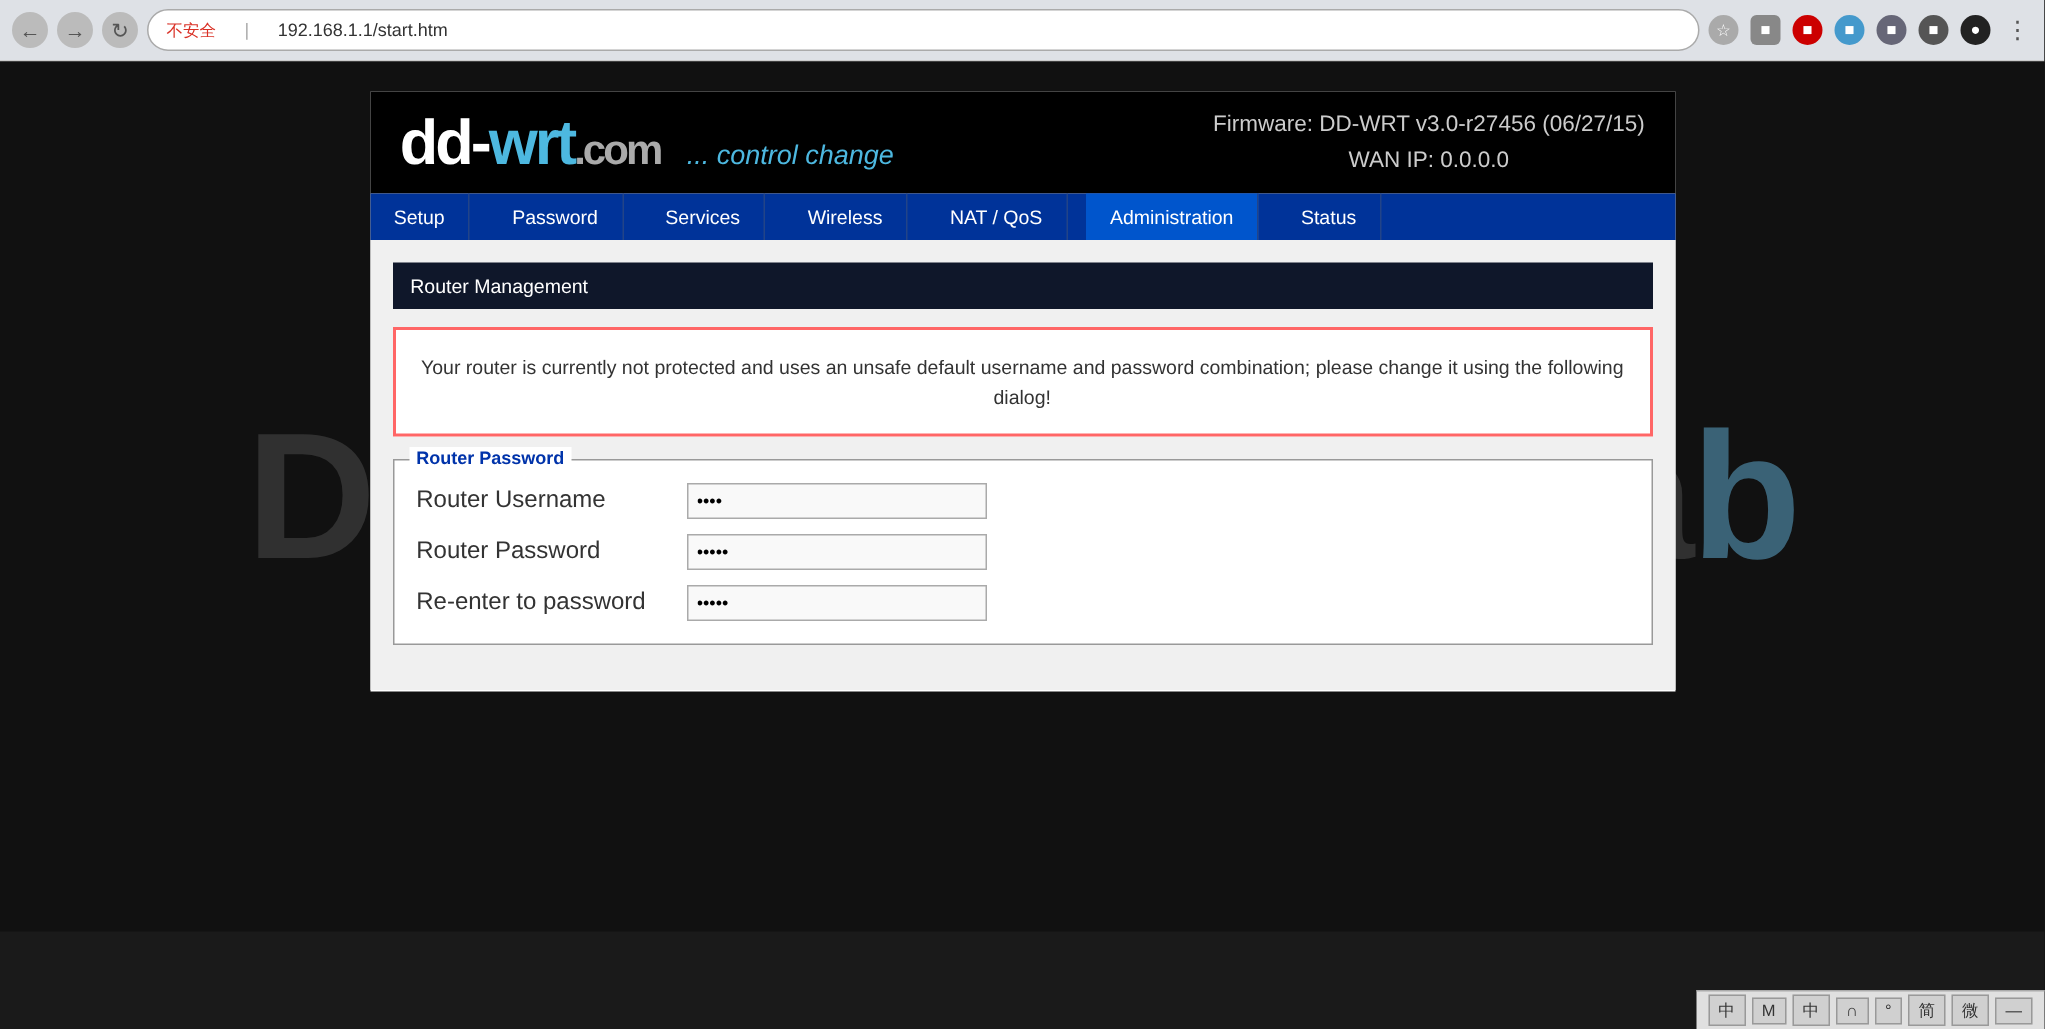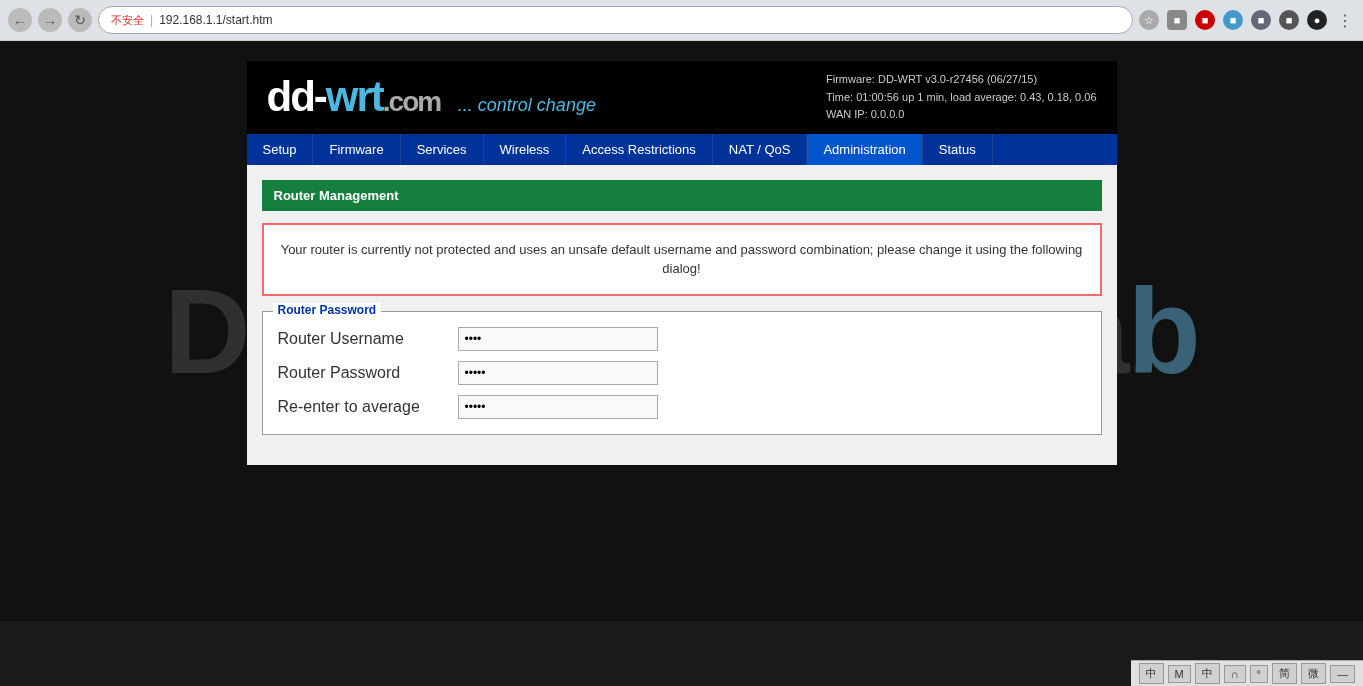--- a/index.html
+++ b/index.html
@@ -37,21 +37,21 @@
     .address-bar {
       flex: 1;
       height: 28px;
       border: 1px solid #aaa;
       border-radius: 14px;
       padding: 0 12px;
       font-size: 12px;
       background: white;
       display: flex;
       align-items: center;
-      gap: 6px;
+      gap: 19px;
     }
     .security-indicator {
       color: #d93025;
       font-size: 11px;
       white-space: nowrap;
     }
     .url-text { color: #333; font-size: 12px; flex: 1; }
     .browser-actions {
       display: flex;
       gap: 8px;
@@ -124,31 +124,31 @@
     }
     .logo-wrt { color: #4db8e0; font-size: 42px; font-weight: bold; }
     .logo-com { color: #aaa; font-size: 28px; }
     .logo-subtitle {
       color: #4db8e0;
       font-size: 18px;
       font-style: italic;
       margin-left: 8px;
     }
     .router-info {
-      text-align: left;
+      text-align: center;
       color: #ccc;
-      font-size: 11px;
+      font-size: 15px;
       line-height: 1.6;
     }
 
     
     .nav-tabs {
       background: #003399;
       display: flex;
-      gap: 0;
+      gap: 12px;
     }
     .nav-tab {
       padding: 8px 16px;
       color: white;
       font-size: 13px;
       cursor: pointer;
       border-right: 1px solid #224488;
       white-space: nowrap;
       text-decoration: none;
       display: block;
@@ -156,25 +156,25 @@
     .nav-tab.active { background: #0055cc; text-align: right; }
 
     
     .content-area {
       background: #f0f0f0;
       padding: 15px;
     }
 
     
     .section-header {
-      background: #15803d;
+      background: #0f172a;
       color: white;
       padding: 8px 12px;
       font-size: 13px;
-      font-weight: bold;
+      font-weight: normal;
       margin-bottom: 12px;
     }
 
     
     .warning-box {
       border: 2px solid #ff6666;
       background: white;
       padding: 15px;
       margin-bottom: 15px;
       text-align: center;
@@ -296,31 +296,29 @@
       <div class="logo-area">
         <div>
           <span class="logo-dd">
             <span>dd-</span><span class="logo-wrt">wrt</span><span class="logo-com">.com</span>
           </span>
           <span class="logo-subtitle">... control change</span>
         </div>
       </div>
       <div class="router-info">
         <div>Firmware: DD-WRT v3.0-r27456 (06/27/15)</div>
-        <div>Time: 01:00:56 up 1 min, load average: 0.43, 0.18, 0.06</div>
         <div>WAN IP: 0.0.0.0</div>
       </div>
     </div>
 
     <div class="nav-tabs">
       <a class="nav-tab">Setup</a>
-      <a class="nav-tab">Firmware</a>
+      <a class="nav-tab">Password</a>
       <a class="nav-tab">Services</a>
       <a class="nav-tab">Wireless</a>
-      <a class="nav-tab">Access Restrictions</a>
       <a class="nav-tab">NAT / QoS</a>
       <a class="nav-tab active">Administration</a>
       <a class="nav-tab">Status</a>
     </div>
 
     <div class="content-area">
 
       <div class="section-header">
         <span>Router Management</span>
       </div>
@@ -336,21 +334,21 @@
           <div class="form-label">Router Username</div>
           <input class="form-input" type="password" value="root" style="">
         </div>
 
         <div class="form-row">
           <div class="form-label">Router Password</div>
           <input class="form-input" type="password" value="admin" style="">
         </div>
 
         <div class="form-row">
-          <div class="form-label">Re-enter to average</div>
+          <div class="form-label">Re-enter to password</div>
           <input class="form-input" type="password" value="admin" style="">
         </div>
       </div>
 
 
     </div>
   </div>
 </div>
 
 <div class="taskbar">

